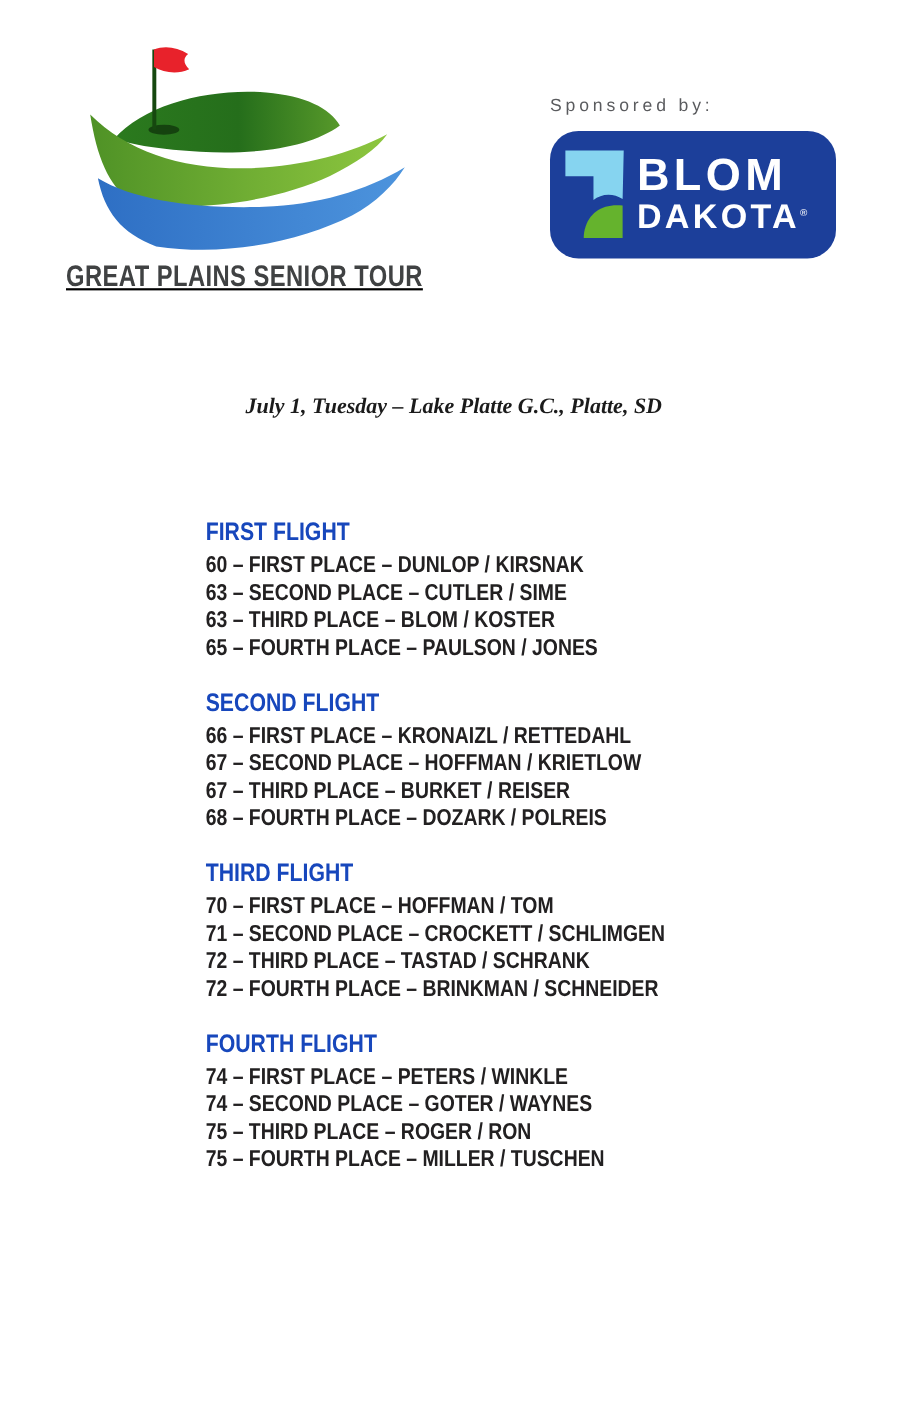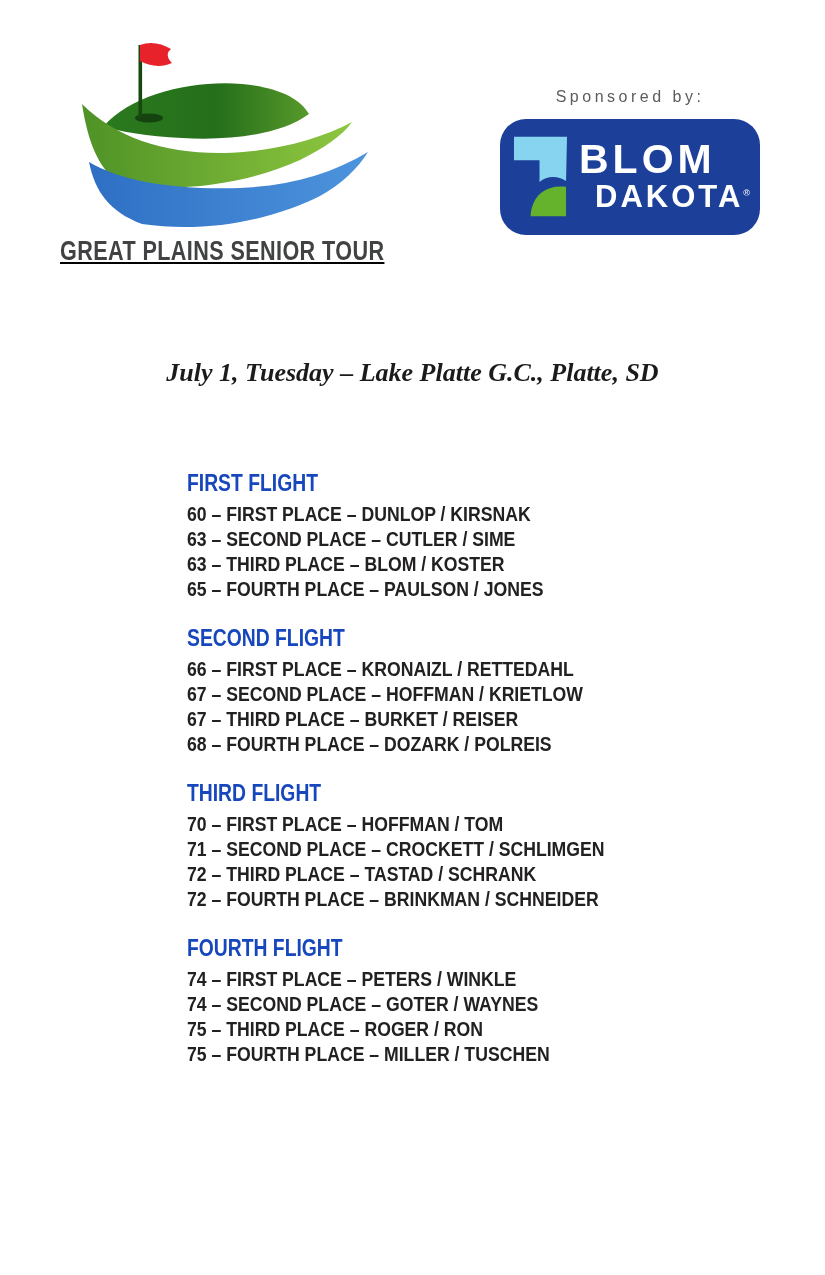--- a/index.html
+++ b/index.html
@@ -12,38 +12,38 @@
   .logo{position:absolute;left:60px;top:42px;width:330px;text-decoration:underline;}
   .logo-art{display:block;width:314px;height:192px;margin-left:2px;}
   .logo-caption{
     font-weight:bold;font-size:27px;letter-spacing:.5px;color:#404243;
     white-space:nowrap;transform:scaleX(.8);transform-origin:0 50%;margin-top:2px;
   }
 
   
   .sponsor{position:absolute;left:500px;top:88px;width:260px;}
   .sponsored-by{
-    text-align:center;font-size:16px;letter-spacing:3.5px;color:#5a5b5e;
+    text-align:left;font-size:16px;letter-spacing:3.5px;color:#5a5b5e;
     margin:0 0 13px 0;white-space:nowrap;
   }
   .sponsor-card{
     height:116px;border-radius:26px;background:#1c3f9a;
     display:flex;align-items:center;padding-left:13px;box-sizing:border-box;
   }
   .fd-mark{display:block;width:55px;height:84px;flex:0 0 auto;}
   .sponsor-text{margin-left:11px;color:#ffffff;}
   .brand-first{font-size:41px;font-weight:bold;letter-spacing:4px;line-height:1;}
-  .brand-dakota{font-size:31px;font-weight:bold;letter-spacing:3px;line-height:1.1;margin-left:16px;}
+  .brand-dakota{font-size:31px;font-weight:bold;letter-spacing:3px;line-height:1.1;}
   .brand-dakota sup{font-size:9px;letter-spacing:0;vertical-align:super;opacity:.85;}
 
   
   .event-title{
     position:absolute;left:0;top:358px;width:825px;margin:0;text-align:center;
     font-family:"Liberation Serif",serif;font-style:italic;font-weight:bold;
-    font-size:26px;color:#1b1b1b;
+    font-size:20px;color:#1b1b1b;
   }
 
   
   .results{
     position:absolute;left:187px;top:470px;
     transform:scaleX(.84);transform-origin:0 0;
     font-weight:bold;
   }
   .flight{margin:0 0 24px 0;}
   .flight-name{

